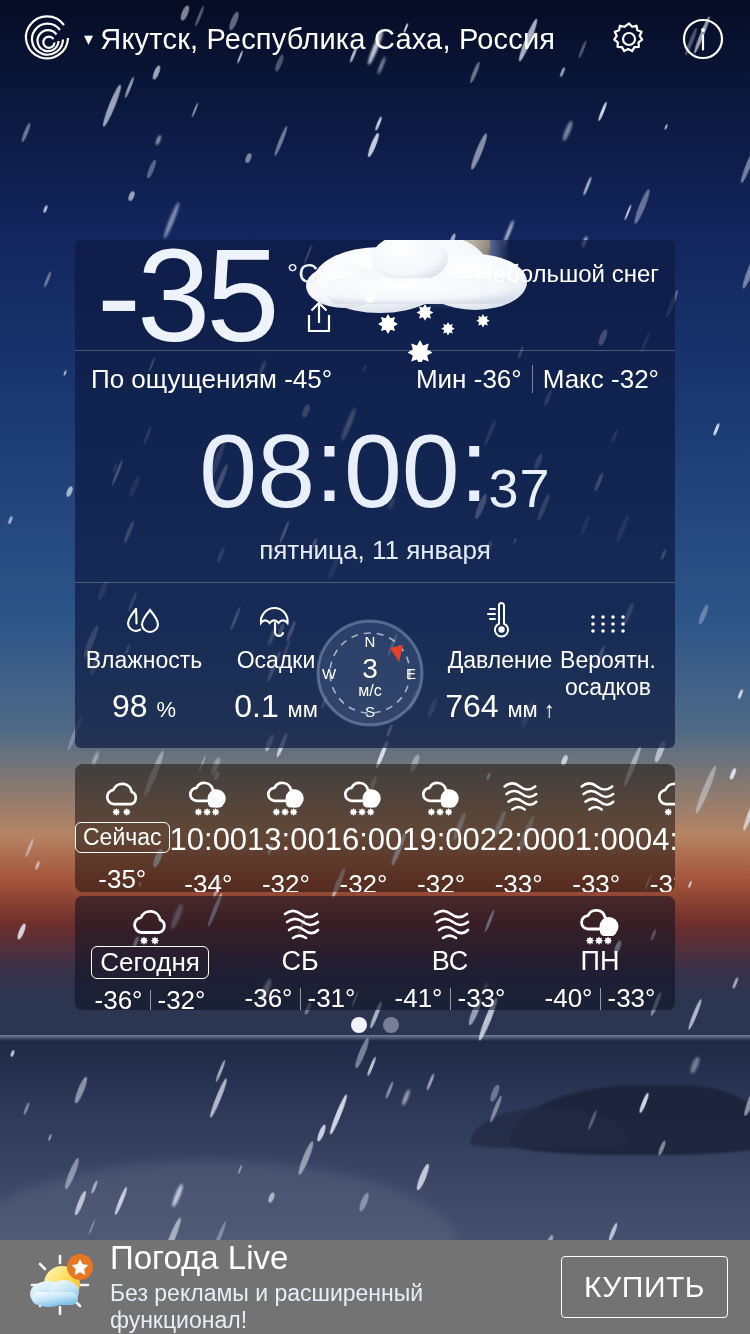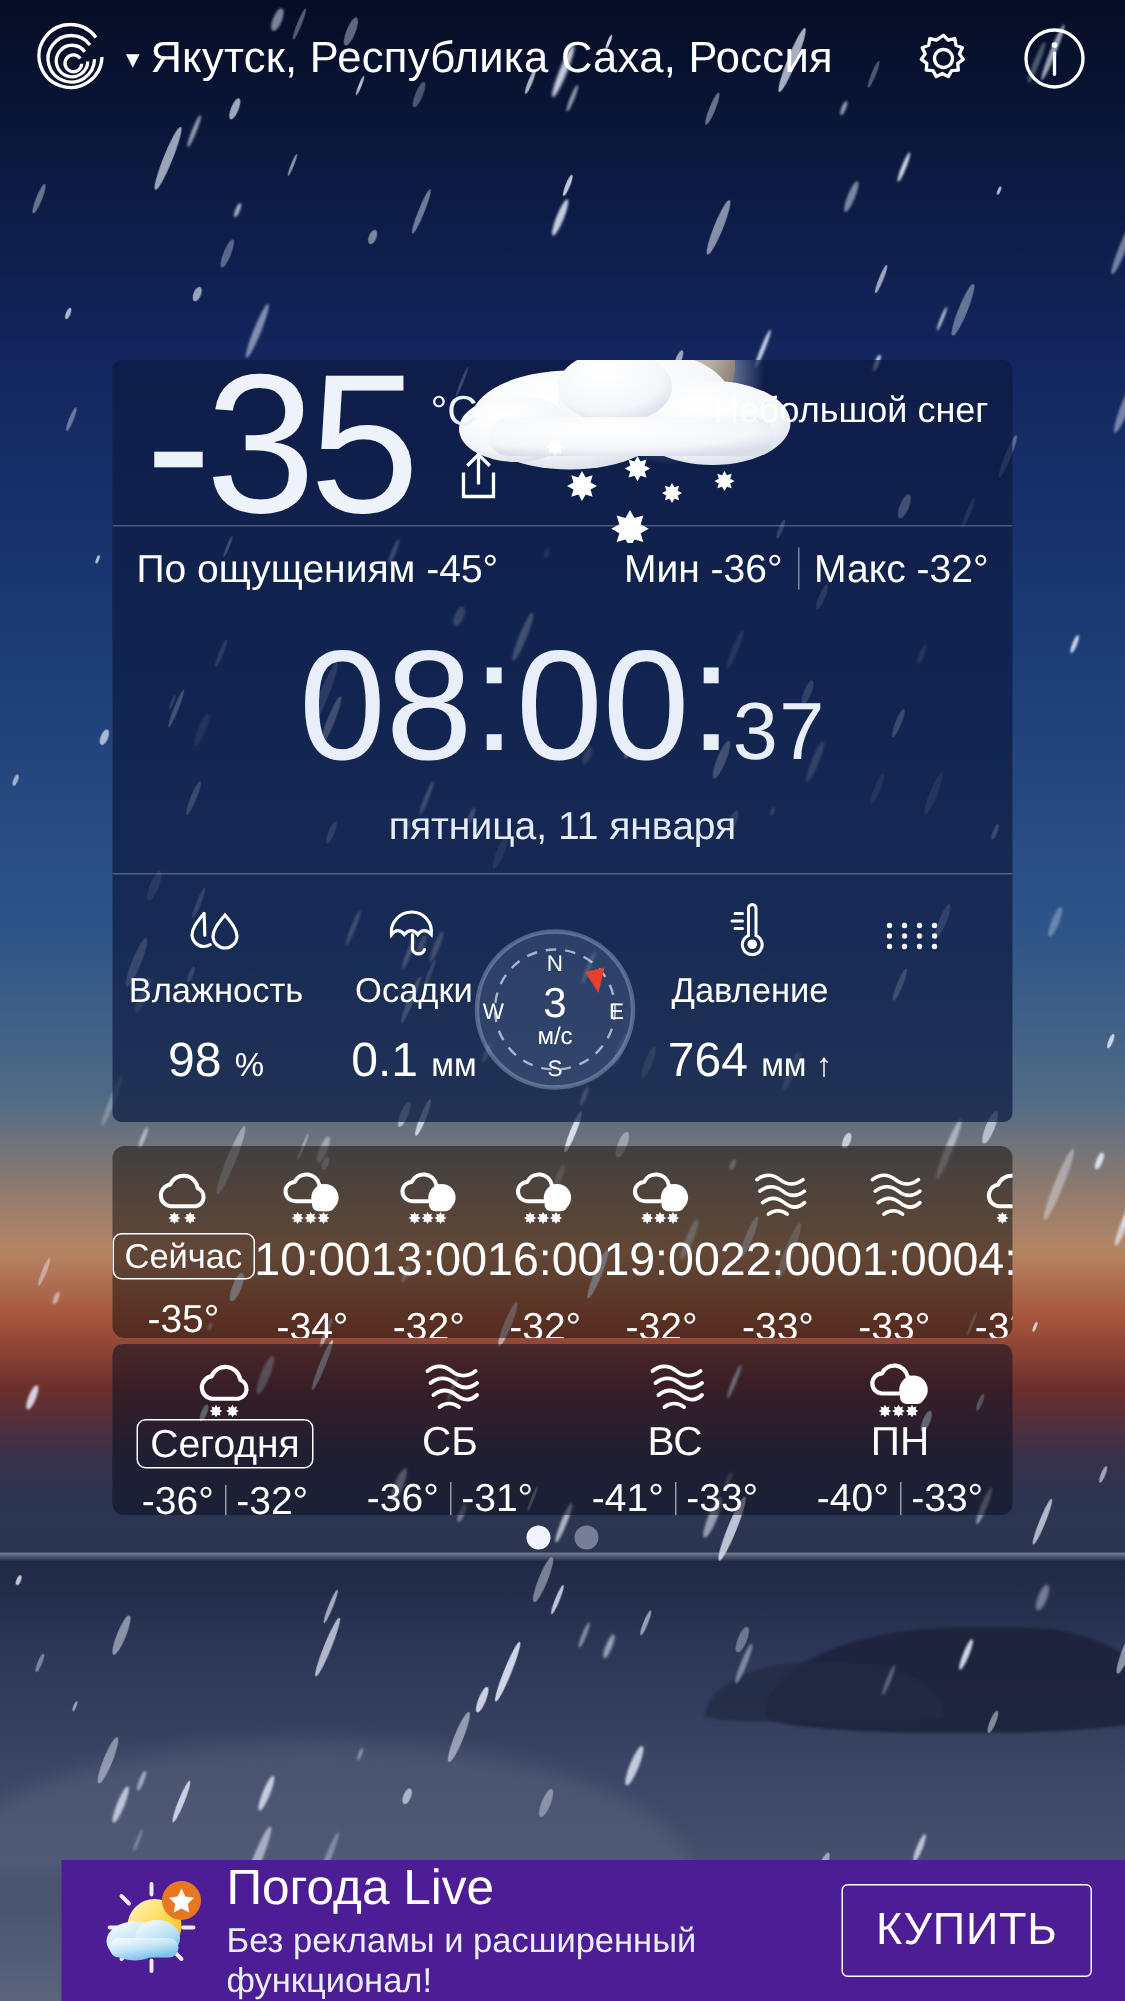--- a/index.html
+++ b/index.html
@@ -184,22 +184,22 @@
   .dots {
     position:absolute; left:0; right:0; top:1017px; z-index:25;
     display:flex; justify-content:center; gap:16px;
   }
   .dot { width:16px; height:16px; border-radius:50%; background:rgba(225,230,245,.42); }
   .dot.on { background:#f2f5ff; }
 
   
   .ad {
     position:absolute; left:0; right:0; bottom:0; height:94px;
-    background:#4c1d95; z-index:40;
-    display:flex; align-items:center; padding:0 22px;margin-left:41px;
+    background:#737373; z-index:40;
+    display:flex; align-items:center; padding:0 22px;
   }
   .ad .aicon { width:74px; height:74px; flex:0 0 auto; }
   .ad .atxt { margin-left:14px; flex:1 1 auto; color:#fff; }
   .ad .atitle { font-size:33px; font-weight:300; line-height:1.1; }
   .ad .asub { font-size:23px; margin-top:4px; color:#e9edf6; }
   .ad .abtn {
     flex:0 0 auto; border:1.5px solid #fff; border-radius:4px;
     color:#fff; font-size:30px; padding:13px 22px; letter-spacing:.5px;
   }
 </style>
@@ -577,20 +577,21 @@
               <circle cx="20" cy="13" r="1.8"></circle>
               <circle cx="30" cy="13" r="1.8"></circle>
               <circle cx="40" cy="13" r="1.8"></circle>
             <circle cx="10" cy="20" r="1.8"></circle>
               <circle cx="20" cy="20" r="1.8"></circle>
               <circle cx="30" cy="20" r="1.8"></circle>
               <circle cx="40" cy="20" r="1.8"></circle>
           </g>
         </svg>
       </div>
+      <div class="ml">Вероятн. осадков</div>
     </div>
   </div>
 </div>
 
 <div class="compass" style="z-index:26;">
   <svg viewBox="0 0 110 110" width="110" height="110">
     <circle cx="55" cy="55" r="52" fill="rgba(120,140,180,0.22)" stroke="rgba(190,205,235,0.35)" stroke-width="3"></circle>
     <circle cx="55" cy="55" r="40" fill="none" stroke="rgba(235,240,252,0.65)" stroke-width="1.6" stroke-dasharray="7 6"></circle>
     <path d="M75 30 L88 27 L84 44 Z" fill="#e8402a"></path>
     <text x="55" y="29" text-anchor="middle" fill="#fff" font-size="15" font-family="Liberation Sans, sans-serif">N</text>

